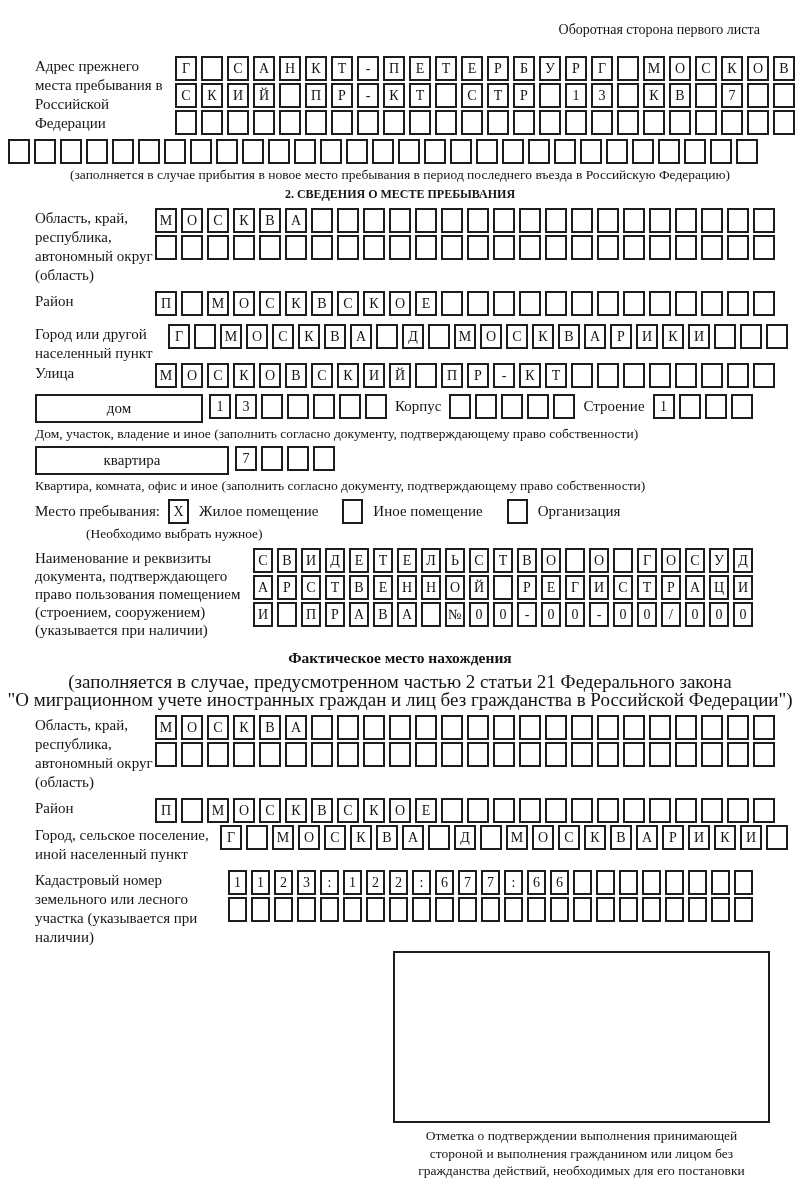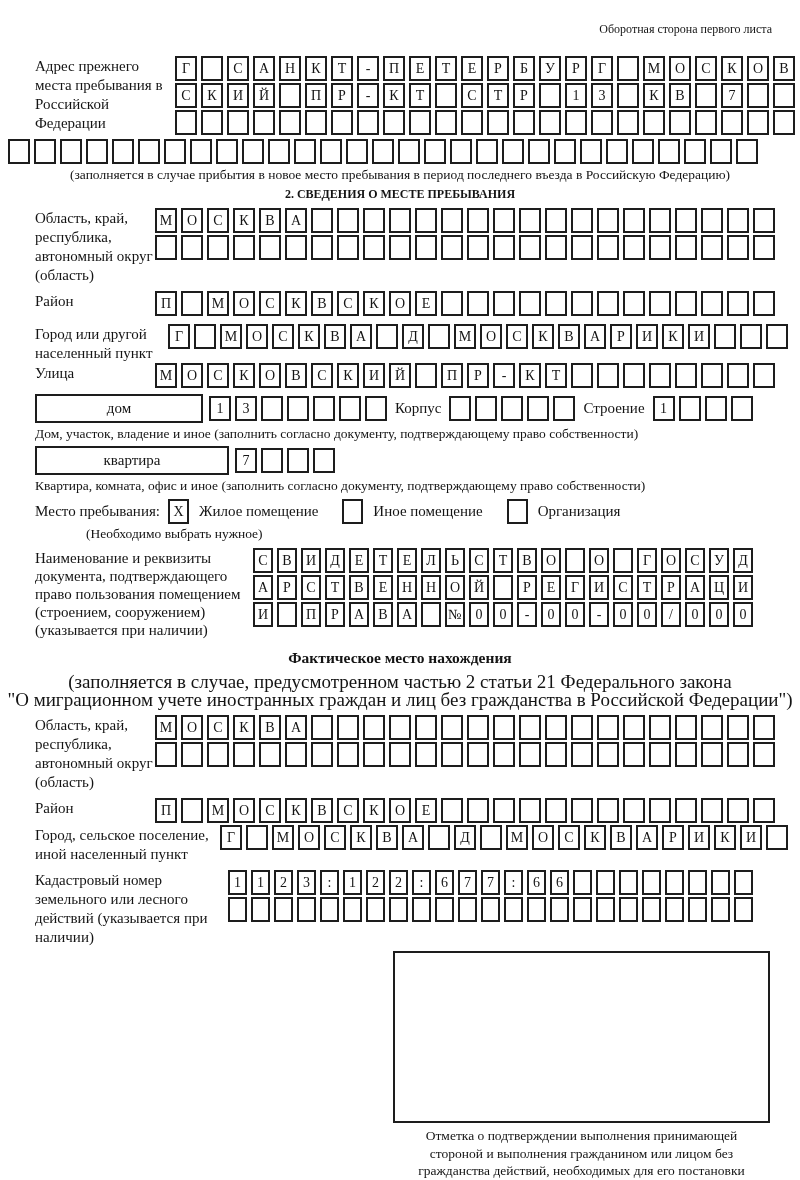--- a/index.html
+++ b/index.html
@@ -1,19 +1,19 @@
 <!DOCTYPE html>
 <html lang="ru"><head>
 <meta charset="utf-8">
 <title>Форма — оборотная сторона первого листа</title>
 <style>
   html,body{margin:0;padding:0;background:#fff;}
   .page{position:relative;width:800px;height:1180px;background:#fff;overflow:hidden;
         font-family:"Liberation Serif","DejaVu Serif",serif;color:#141414;font-size:15px;}
-  .hdr-note{position:absolute;top:22px;right:28px;font-size:12px;margin-left:47px;}
+  .hdr-note{position:absolute;top:22px;right:40px;font-size:14px;margin-left:47px;}
   .flow{position:absolute;top:0;left:0;width:800px;}
   .frow{display:flex;align-items:flex-start;margin-left:35px;}
   .flabel{flex-shrink:0;line-height:19px;padding-top:1px;}
   .w136{width:140px;}
   .w120{width:120px;}
   .w133{width:133px;}
   .w185{width:185px;}
   .w193{width:193px;}
   .w218{width:218px;}
   .rows{display:flex;flex-direction:column;}
@@ -22,21 +22,21 @@
         display:flex;align-items:center;justify-content:center;font-size:14px;line-height:1;}
   .cellrow.sm .cell{width:20px;}
   .cellrow.xs .cell{width:19px;}
   .fullrow{margin-left:8px;margin-top:2px;}
   .caption{font-size:13.5px;line-height:17px;margin-top:2px;}
   .center{text-align:center;width:100%;}
   .left35{margin-left:35px;}
   .sec-title{font-weight:bold;font-size:12px;text-align:center;margin:4px 0 6px 0;}
   .sub-title{font-weight:bold;font-size:15.5px;text-align:center;margin:10px 0 6px 0;}
   .mt{margin-top:6px;}
-  .dom-row{display:flex;align-items:center;margin-left:35px;margin-top:4px;}
+  .dom-row{display:flex;align-items:flex-start;margin-left:35px;margin-top:4px;}
   .wide-box{box-sizing:border-box;border:2px solid #1d1d1d;height:29px;display:flex;
             align-items:center;justify-content:center;font-size:15px;margin-right:6px;}
   .dom-box{width:168px;}
   .kv-box{width:194px;}
   .inline-label{margin:0 8px;line-height:25px;}
   .res-row{display:flex;align-items:center;margin-left:35px;margin-top:5px;}
   .res-row .opt-label{margin:0 10px 0 10px;}
   .chk{box-sizing:border-box;width:21px;height:25px;border:2px solid #1d1d1d;display:inline-flex;
        align-items:center;justify-content:center;font-size:14px;flex-shrink:0;}
   .chk.gap{margin-left:14px;}
@@ -562,21 +562,21 @@
           <div class="cell">А</div>
           <div class="cell">Р</div>
           <div class="cell">И</div>
           <div class="cell">К</div>
           <div class="cell">И</div>
           <div class="cell"></div>
         </div>
     </div>
 
     <div class="frow mt">
-      <div class="flabel w193">Кадастровый номер земельного или лесного действий (указывается при наличии)</div>
+      <div class="flabel w193">Кадастровый номер земельного или лесного участка (указывается при наличии)</div>
       <div class="rows">
         <div class="cellrow xs">
             <div class="cell">1</div>
             <div class="cell">1</div>
             <div class="cell">2</div>
             <div class="cell">3</div>
             <div class="cell">:</div>
             <div class="cell">1</div>
             <div class="cell">2</div>
             <div class="cell">2</div>

